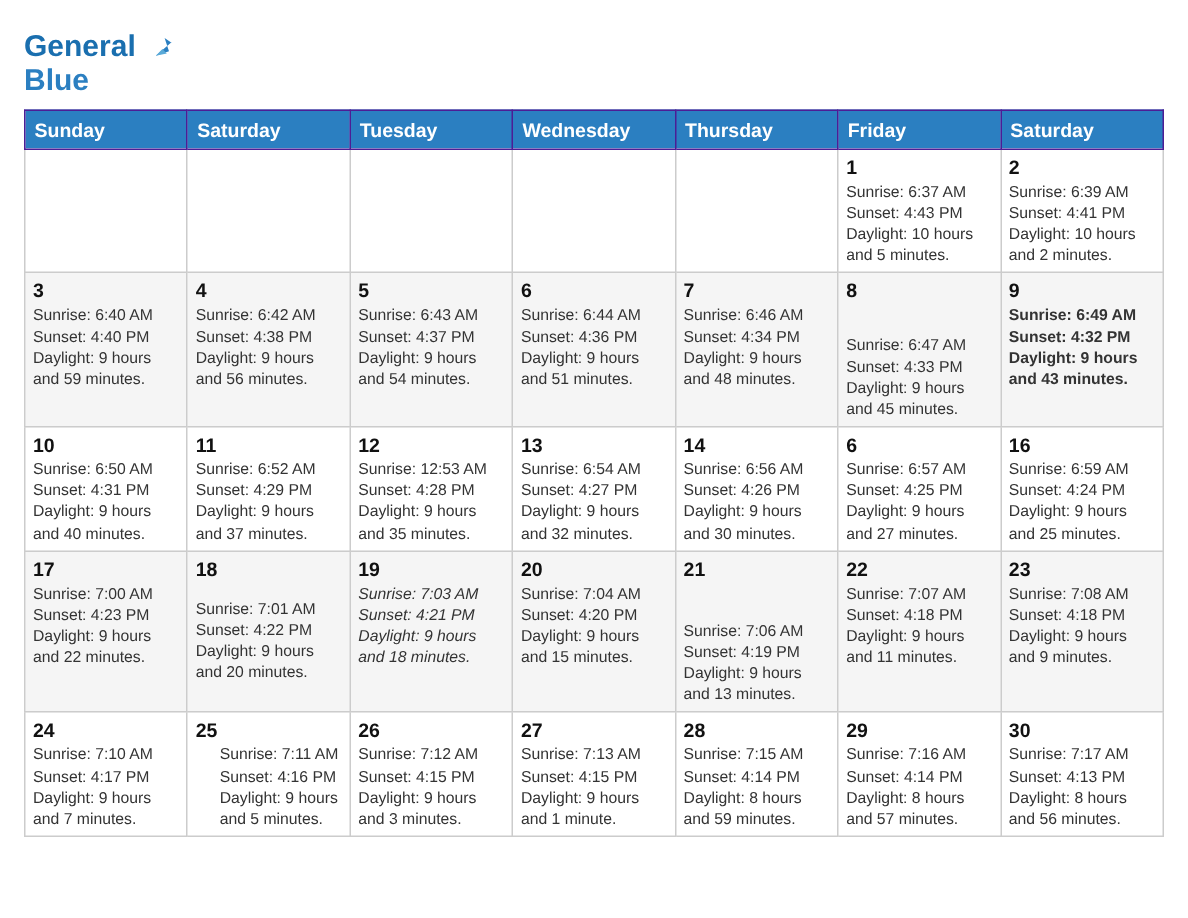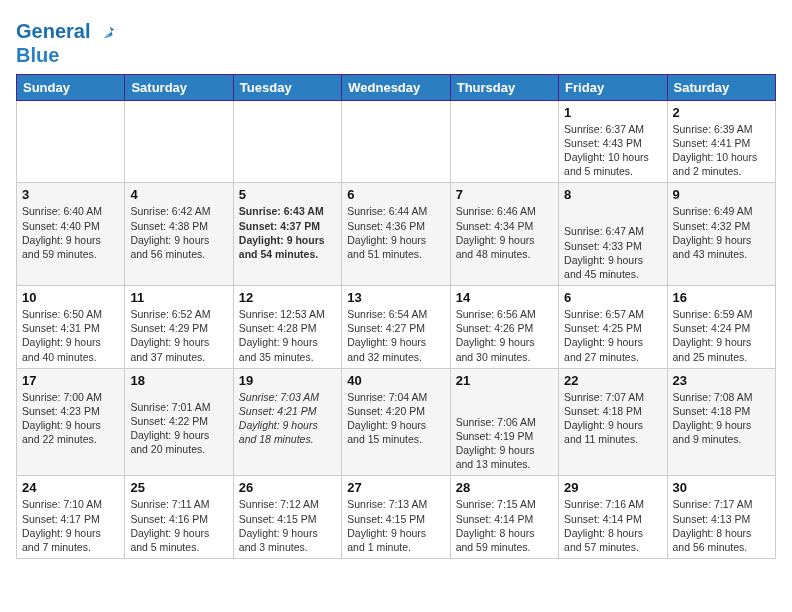--- a/index.html
+++ b/index.html
@@ -144,21 +144,21 @@
 Daylight: 9 hours and 59 minutes.</div>
           </td>
           <td>
             <div class="day-number">4</div>
             <div class="day-info" style="white-space: pre-line;">Sunrise: 6:42 AM
 Sunset: 4:38 PM
 Daylight: 9 hours and 56 minutes.</div>
           </td>
           <td>
             <div class="day-number">5</div>
-            <div class="day-info" style="white-space: pre-line; font-weight: bold;">Sunrise: 6:43 AM
+            <div class="day-info" style="white-space: pre-line;">Sunrise: 6:43 AM
 Sunset: 4:37 PM
 Daylight: 9 hours and 54 minutes.</div>
           </td>
           <td>
             <div class="day-number">6</div>
             <div class="day-info" style="white-space: pre-line;">Sunrise: 6:44 AM
 Sunset: 4:36 PM
 Daylight: 9 hours and 51 minutes.</div>
           </td>
           <td>
@@ -168,21 +168,21 @@
 Daylight: 9 hours and 48 minutes.</div>
           </td>
           <td>
             <div class="day-number">8</div>
             <div class="day-info" style="white-space: pre-line; margin-top: 22px;">Sunrise: 6:47 AM
 Sunset: 4:33 PM
 Daylight: 9 hours and 45 minutes.</div>
           </td>
           <td>
             <div class="day-number">9</div>
-            <div class="day-info" style="white-space: pre-line;">Sunrise: 6:49 AM
+            <div class="day-info" style="white-space: pre-line; font-weight: bold;">Sunrise: 6:49 AM
 Sunset: 4:32 PM
 Daylight: 9 hours and 43 minutes.</div>
           </td>
         </tr>
         <tr>
           <td>
             <div class="day-number">10</div>
             <div class="day-info" style="white-space: pre-line;">Sunrise: 6:50 AM
 Sunset: 4:31 PM
 Daylight: 9 hours and 40 minutes.</div>
@@ -237,21 +237,21 @@
 Sunset: 4:22 PM
 Daylight: 9 hours and 20 minutes.</div>
           </td>
           <td>
             <div class="day-number">19</div>
             <div class="day-info" style="white-space: pre-line; font-style: italic;">Sunrise: 7:03 AM
 Sunset: 4:21 PM
 Daylight: 9 hours and 18 minutes.</div>
           </td>
           <td>
-            <div class="day-number">40</div>
+            <div class="day-number">20</div>
             <div class="day-info" style="white-space: pre-line;">Sunrise: 7:04 AM
 Sunset: 4:20 PM
 Daylight: 9 hours and 15 minutes.</div>
           </td>
           <td>
             <div class="day-number">21</div>
             <div class="day-info" style="white-space: pre-line; margin-top: 27px;">Sunrise: 7:06 AM
 Sunset: 4:19 PM
 Daylight: 9 hours and 13 minutes.</div>
           </td>
@@ -270,21 +270,21 @@
         </tr>
         <tr>
           <td>
             <div class="day-number">24</div>
             <div class="day-info" style="white-space: pre-line;">Sunrise: 7:10 AM
 Sunset: 4:17 PM
 Daylight: 9 hours and 7 minutes.</div>
           </td>
           <td>
             <div class="day-number">25</div>
-            <div class="day-info" style="white-space: pre-line;">Sunrise: 7:11 AM
+            <div class="day-info" style="white-space: pre-line; margin-left: 16px;">Sunrise: 7:11 AM
 Sunset: 4:16 PM
 Daylight: 9 hours and 5 minutes.</div>
           </td>
           <td>
             <div class="day-number">26</div>
             <div class="day-info" style="white-space: pre-line;">Sunrise: 7:12 AM
 Sunset: 4:15 PM
 Daylight: 9 hours and 3 minutes.</div>
           </td>
           <td>

